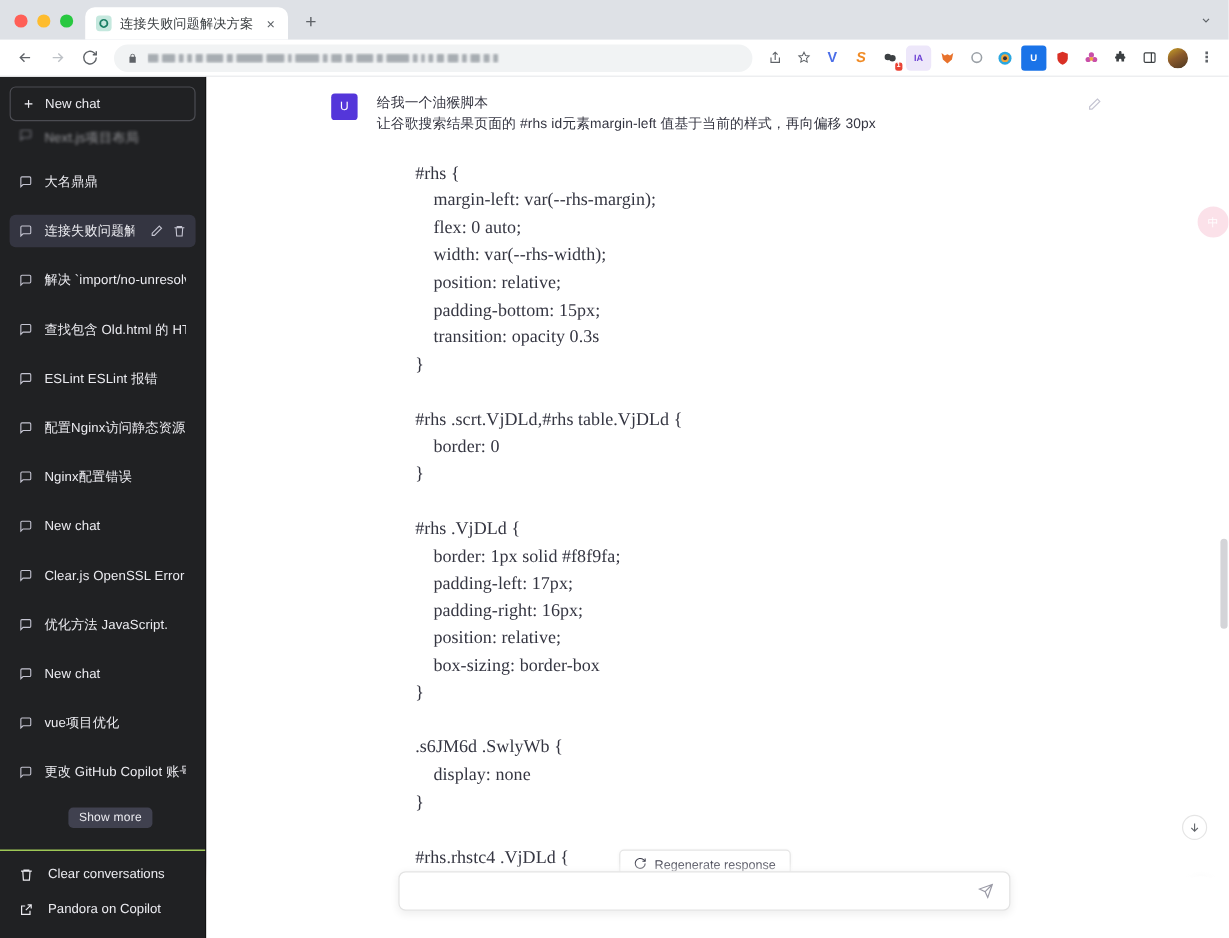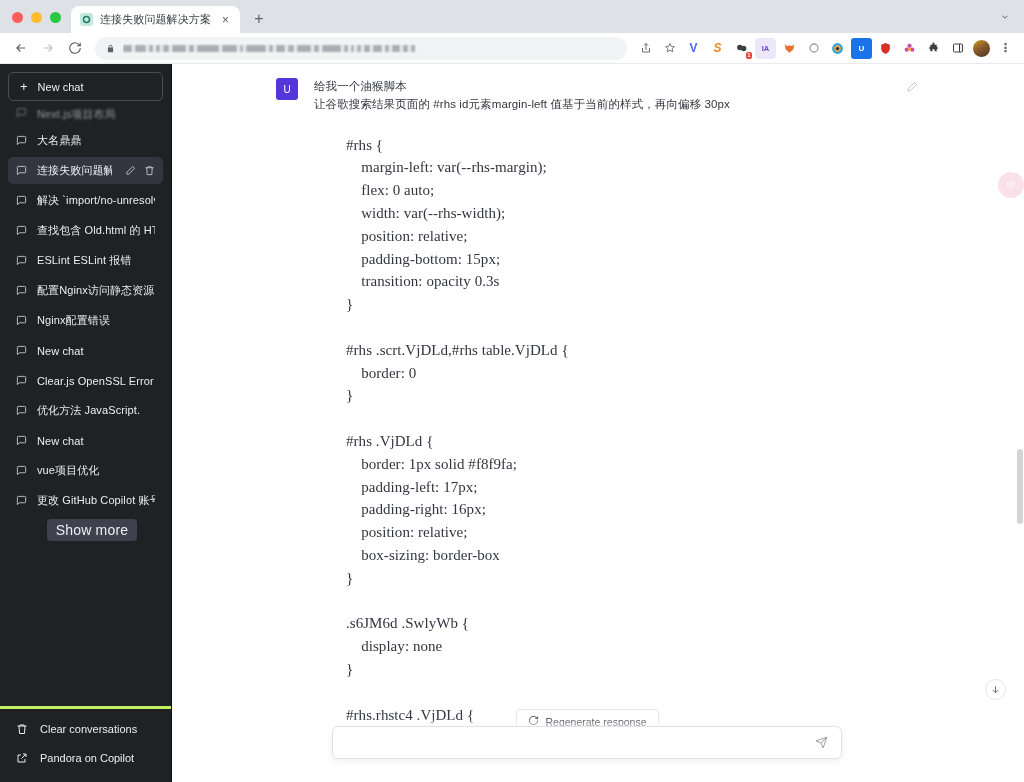--- a/index.html
+++ b/index.html
@@ -108,21 +108,21 @@
   }
   .newchat {
     margin: 8px 8px 6px 8px; height: 29px; border: 1px solid #4b4c52;
     border-radius: 5px; display: flex; align-items: center; gap: 10px;
     padding: 0 11px; font-size: 11px; color: #ececf1;
   }
   .newchat .plus { font-size: 13px; line-height: 1; }
 
   .conv-list {
     flex: 1 1 auto; overflow: hidden; padding: 0 8px;
-    display: flex; flex-direction: column; gap: 3px;
+    display: flex; flex-direction: column; gap: 14px;
   }
   .conv {
     height: 27px; flex: 0 0 27px; display: flex; align-items: center;
     gap: 9px; padding: 0 8px; border-radius: 5px; font-size: 11px;
     color: #ececf1; position: relative; overflow: hidden;
     white-space: nowrap;
   }
   .conv.partial { opacity: .55; filter: blur(1.2px); height: 17px; flex: 0 0 17px; align-items: flex-start; }
   .conv.active { background: #343541; }
   .conv-icon { flex: 0 0 12px; display: flex; color: #c5c5d2; }
@@ -131,25 +131,25 @@
     white-space: nowrap; letter-spacing: .1px;
   }
   .conv-actions { display: flex; gap: 8px; flex: 0 0 auto; padding-left: 4px; }
   .conv-actions span { display: flex; color: #c5c5d2; }
 
   .showmore-wrap {
     position: relative; display: flex; justify-content: center;
     padding: 2px 0 4px 0;
   }
   .showmore {
-    background: #40414f; color: #ececf1; font-size: 14px;
+    background: #40414f; color: #ececf1; font-size: 10px;
     padding: 3px 9px; border-radius: 4px; letter-spacing: .2px; margin-left: 13px;
   }
   .sidebar-footer {
-    border-top: 3px solid #bef264; padding: 6px 8px 10px 8px;
+    border-top: 1px solid #bef264; padding: 6px 8px 10px 8px;
     display: flex; flex-direction: column; gap: 1px;
   }
   .foot-item {
     height: 28px; display: flex; align-items: center; gap: 11px;
     padding: 0 8px; font-size: 11px; color: #ececf1; border-radius: 5px;
   }
   .foot-item .fi { flex: 0 0 13px; display: flex; color: #ececf1; }
 
   
   .main { flex: 1 1 auto; background: #fff; position: relative; overflow: hidden; }

